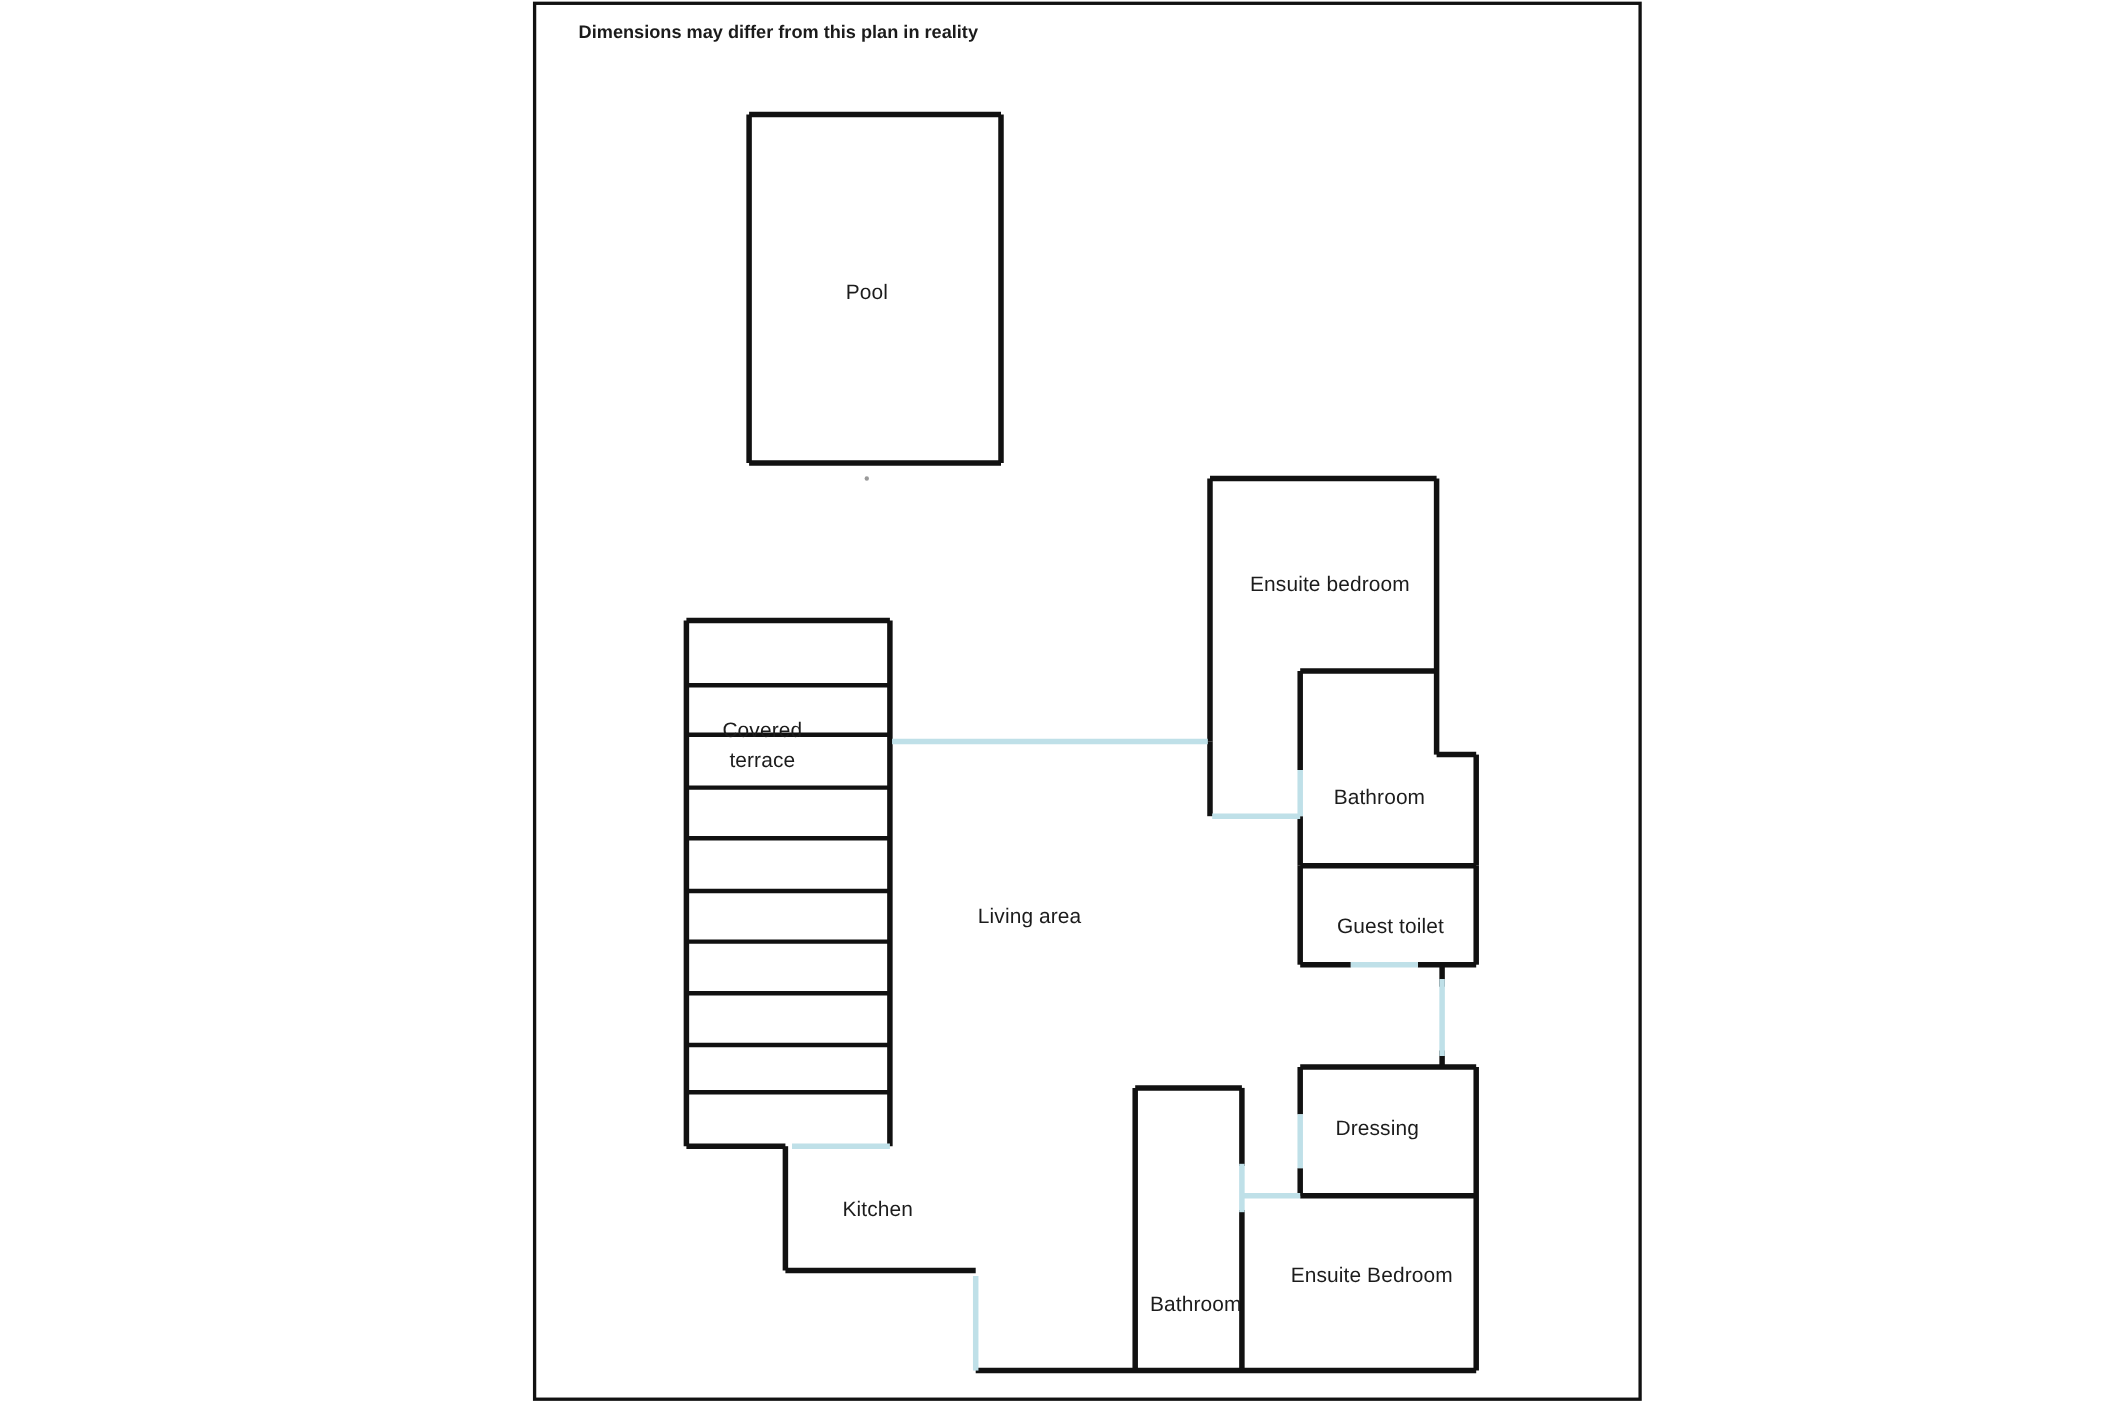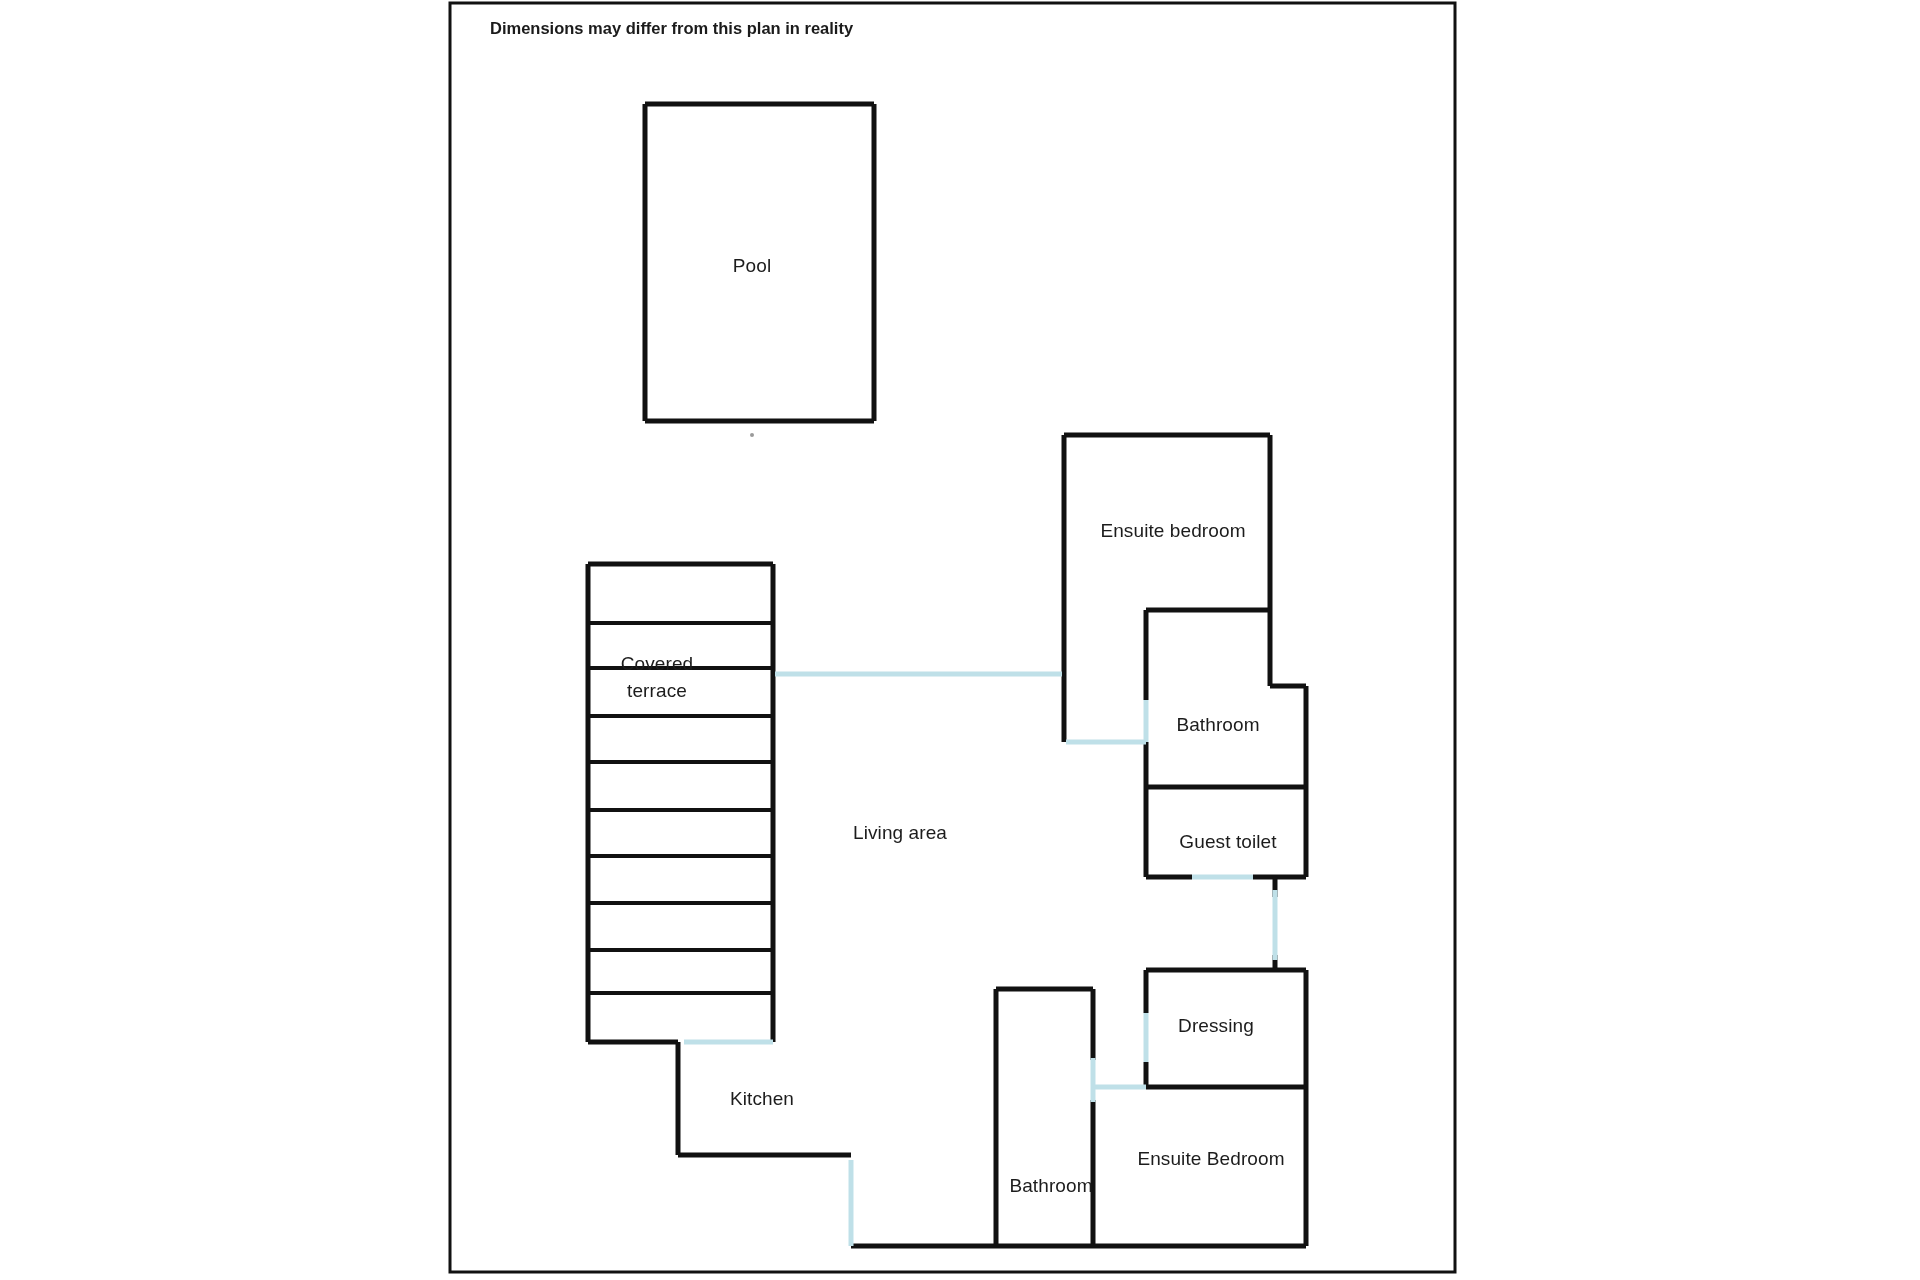--- a/index.html
+++ b/index.html
@@ -12,20 +12,21 @@
     width: 1920px;
     height: 1280px;
     font-family: "Liberation Sans", sans-serif;
     overflow: hidden;
   }
   #plan-root {
     position: relative;
     width: 1768px;
     height: 1280px;
     background: #ffffff;
+    margin-left: 36px;
   }
   #plan-svg {
     position: absolute;
     left: 0;
     top: 0;
     width: 1920px;
     height: 1280px;
     display: block;
   }
   .room-label {

